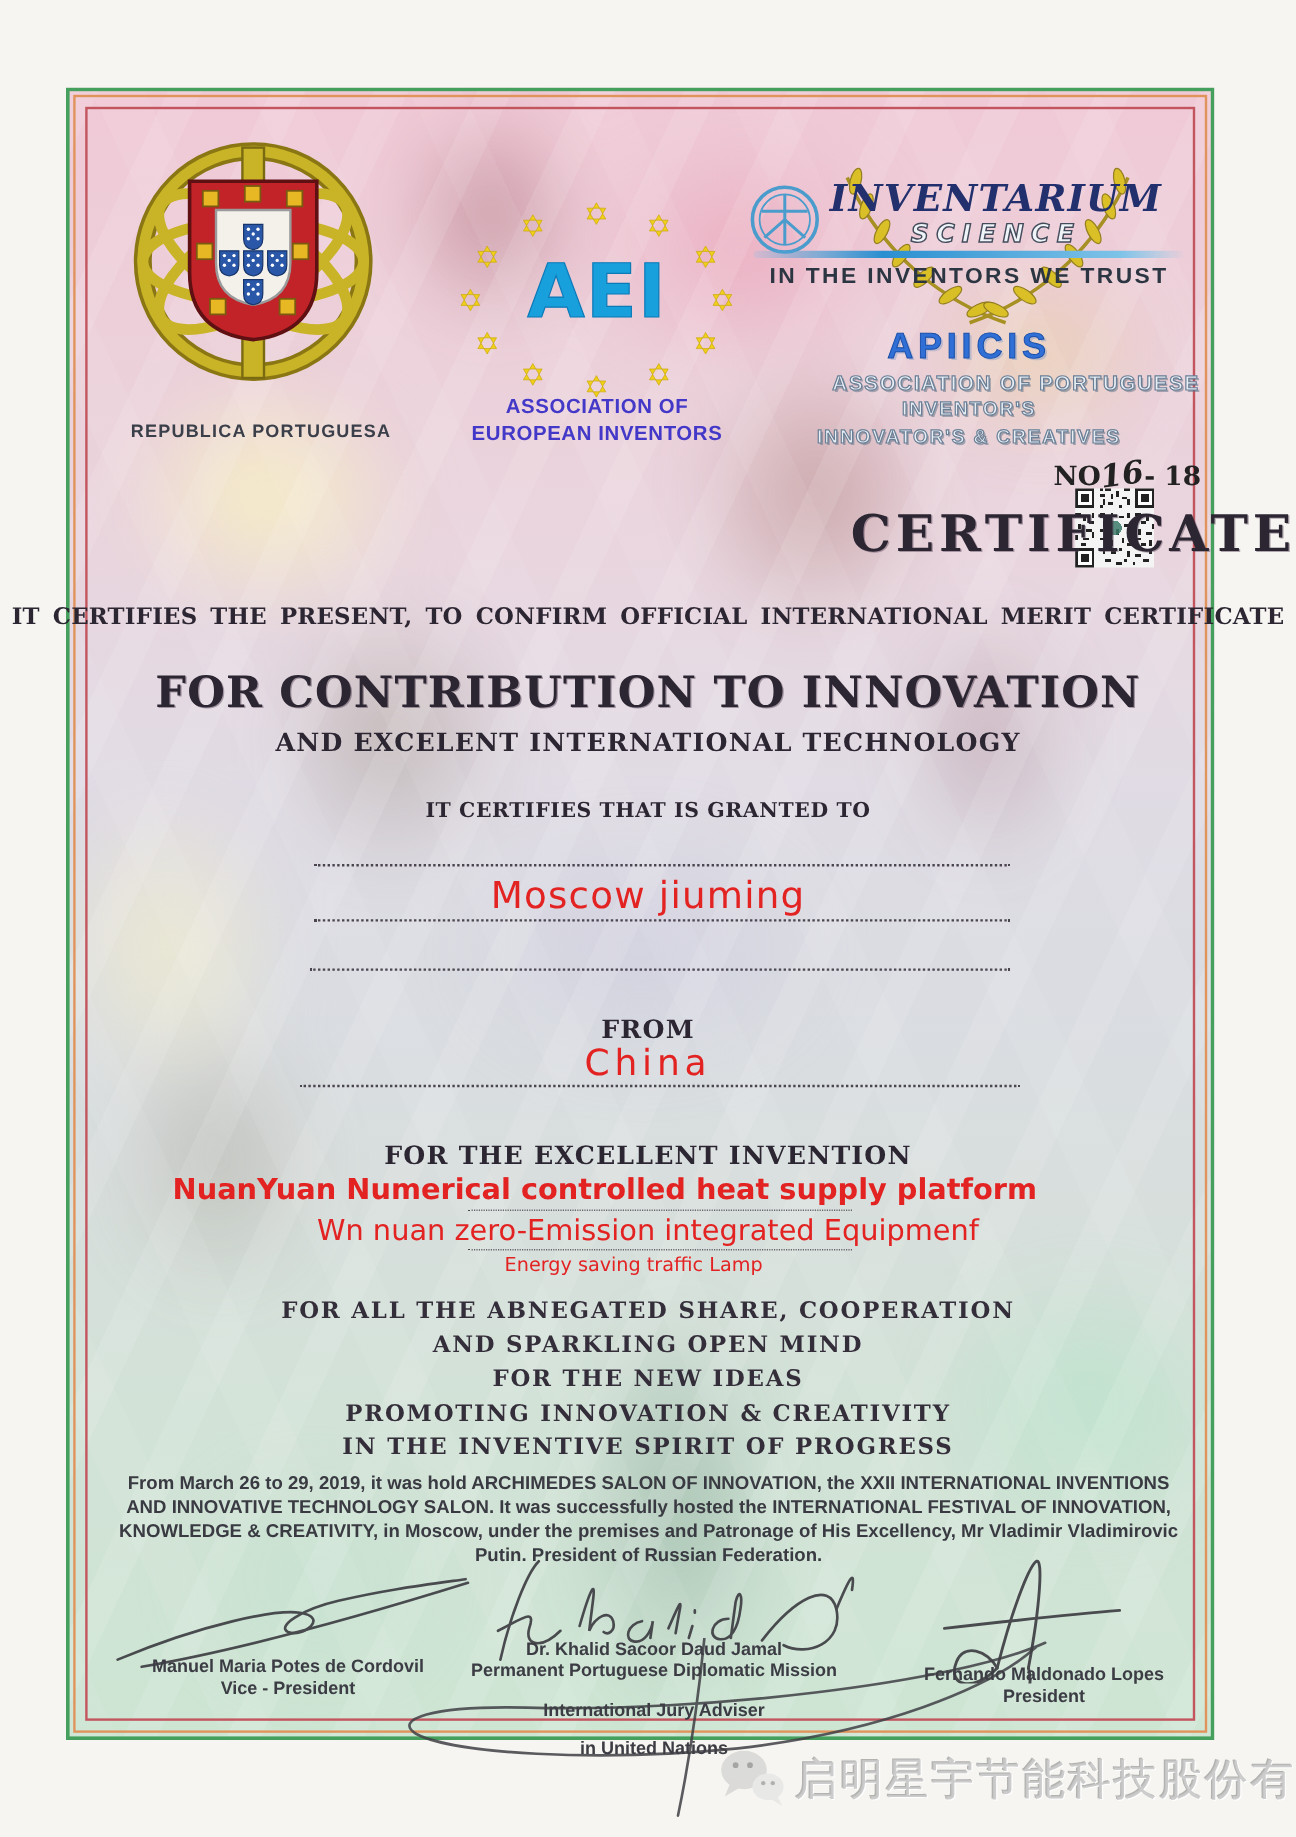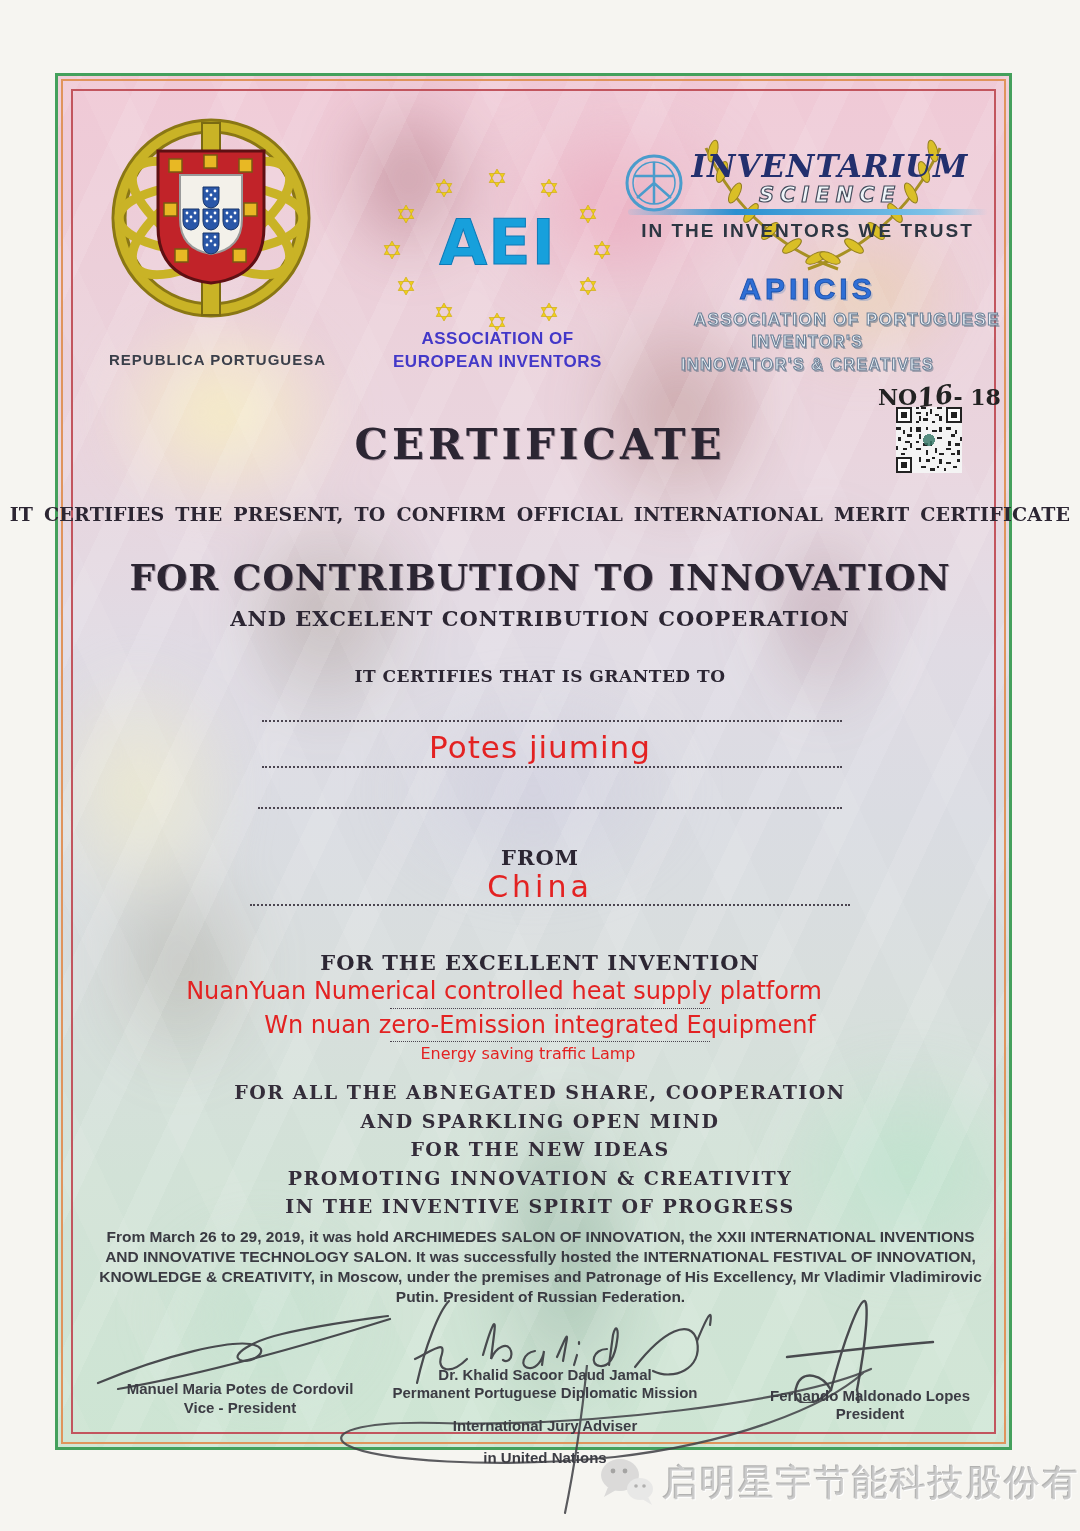--- a/index.html
+++ b/index.html
@@ -268,37 +268,37 @@
     <rect x="11" y="26" width="2" height="1"></rect>
       <rect x="15" y="27" width="2" height="1"></rect>
       <rect x="18" y="26" width="1" height="1"></rect>
     <rect x="25" y="26" width="2" height="1"></rect>
       <rect x="21" y="27" width="1" height="1"></rect>
       <rect x="27" y="23" width="1" height="1"></rect>
   </g>
   <circle cx="14.5" cy="14.5" r="2.6" fill="#3a7a6a" opacity=".85"></circle>
 </svg>
 
-<div class="abs ctr ds title" style="left:0;top:420px;width:1080px;">CERTIFICATE</div>
+<div class="abs ctr ds title" style="left:0;top:420px;width:1080px;text-align:right;">CERTIFICATE</div>
 <div class="abs ctr ds subtitle" style="left:0;top:503px;width:1080px;">IT CERTIFIES THE PRESENT, TO CONFIRM OFFICIAL INTERNATIONAL MERIT CERTIFICATE</div>
 <div class="abs ctr ds contrib" style="left:0;top:556px;width:1080px;">FOR CONTRIBUTION TO INNOVATION</div>
-<div class="abs ctr ds excelent" style="left:0;top:606px;width:1080px;">AND EXCELENT CONTRIBUTION COOPERATION</div>
+<div class="abs ctr ds excelent" style="left:0;top:606px;width:1080px;">AND EXCELENT INTERNATIONAL TECHNOLOGY</div>
 <div class="abs ctr ds small-serif" style="left:0;top:666px;width:1080px;">IT CERTIFIES THAT IS GRANTED TO</div>
 
 <div class="abs dot" style="left:262px;top:720px;width:580px;"></div>
-<div class="abs ctr red" style="left:0;top:729px;width:1080px;font-size:31px;letter-spacing:1px;">Potes jiuming</div>
+<div class="abs ctr red" style="left:0;top:729px;width:1080px;font-size:31px;letter-spacing:1px;">Moscow jiuming</div>
 <div class="abs dot" style="left:262px;top:766px;width:580px;"></div>
 <div class="abs dot" style="left:258px;top:807px;width:584px;"></div>
 
 <div class="abs ctr ds" style="left:0;top:845px;width:1080px;font-size:21px;letter-spacing:1px;">FROM</div>
 <div class="abs ctr red" style="left:0;top:869px;width:1080px;font-size:30px;letter-spacing:4px;">China</div>
 <div class="abs dot" style="left:250px;top:904px;width:600px;"></div>
 
 <div class="abs ctr ds" style="left:0;top:950px;width:1080px;font-size:21px;letter-spacing:1px;">FOR THE EXCELLENT INVENTION</div>
-<div class="abs ctr red" style="left:0;top:977px;width:1008px;font-size:24px;">NuanYuan Numerical controlled heat supply platform</div>
+<div class="abs ctr red" style="left:0;top:977px;width:1008px;font-size:24px;font-weight:bold;">NuanYuan Numerical controlled heat supply platform</div>
 <div class="abs dot" style="left:390px;top:1008px;width:320px;border-bottom-width:1.5px;"></div>
 <div class="abs ctr red" style="left:0;top:1011px;width:1080px;font-size:24px;">Wn nuan zero-Emission integrated Equipmenf</div>
 <div class="abs dot" style="left:390px;top:1041px;width:320px;border-bottom-width:1.5px;"></div>
 <div class="abs ctr red" style="left:0;top:1044px;width:1056px;font-size:16px;">Energy saving traffic Lamp</div>
 
 <div class="abs ctr ds dedic" style="left:0;top:1078px;width:1080px;font-weight:bold;">
   <div>FOR ALL THE ABNEGATED SHARE, COOPERATION</div>
   <div>AND SPARKLING OPEN MIND</div>
   <div>FOR THE NEW IDEAS</div>
   <div>PROMOTING INNOVATION &amp; CREATIVITY</div>

